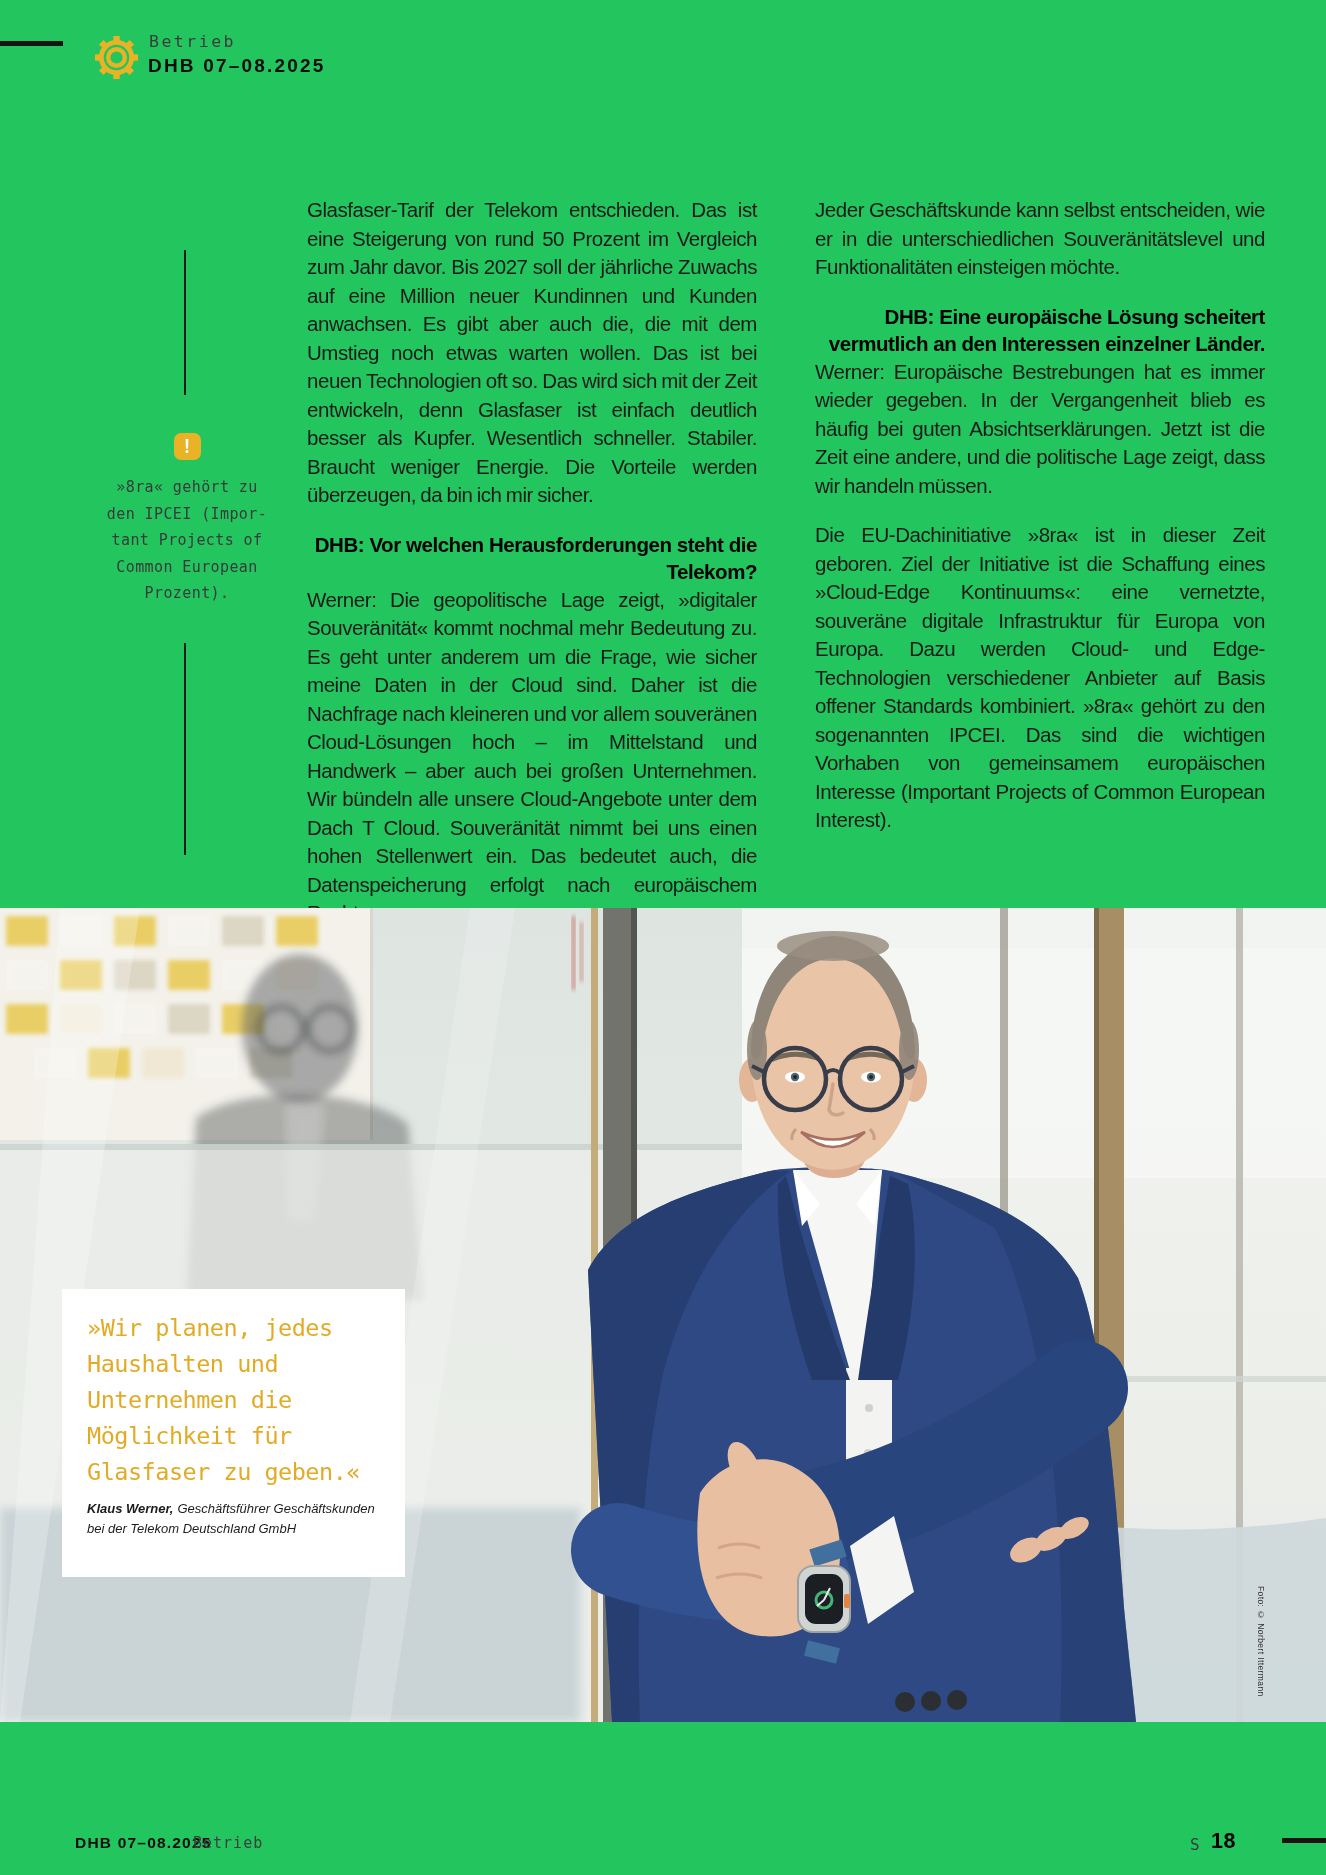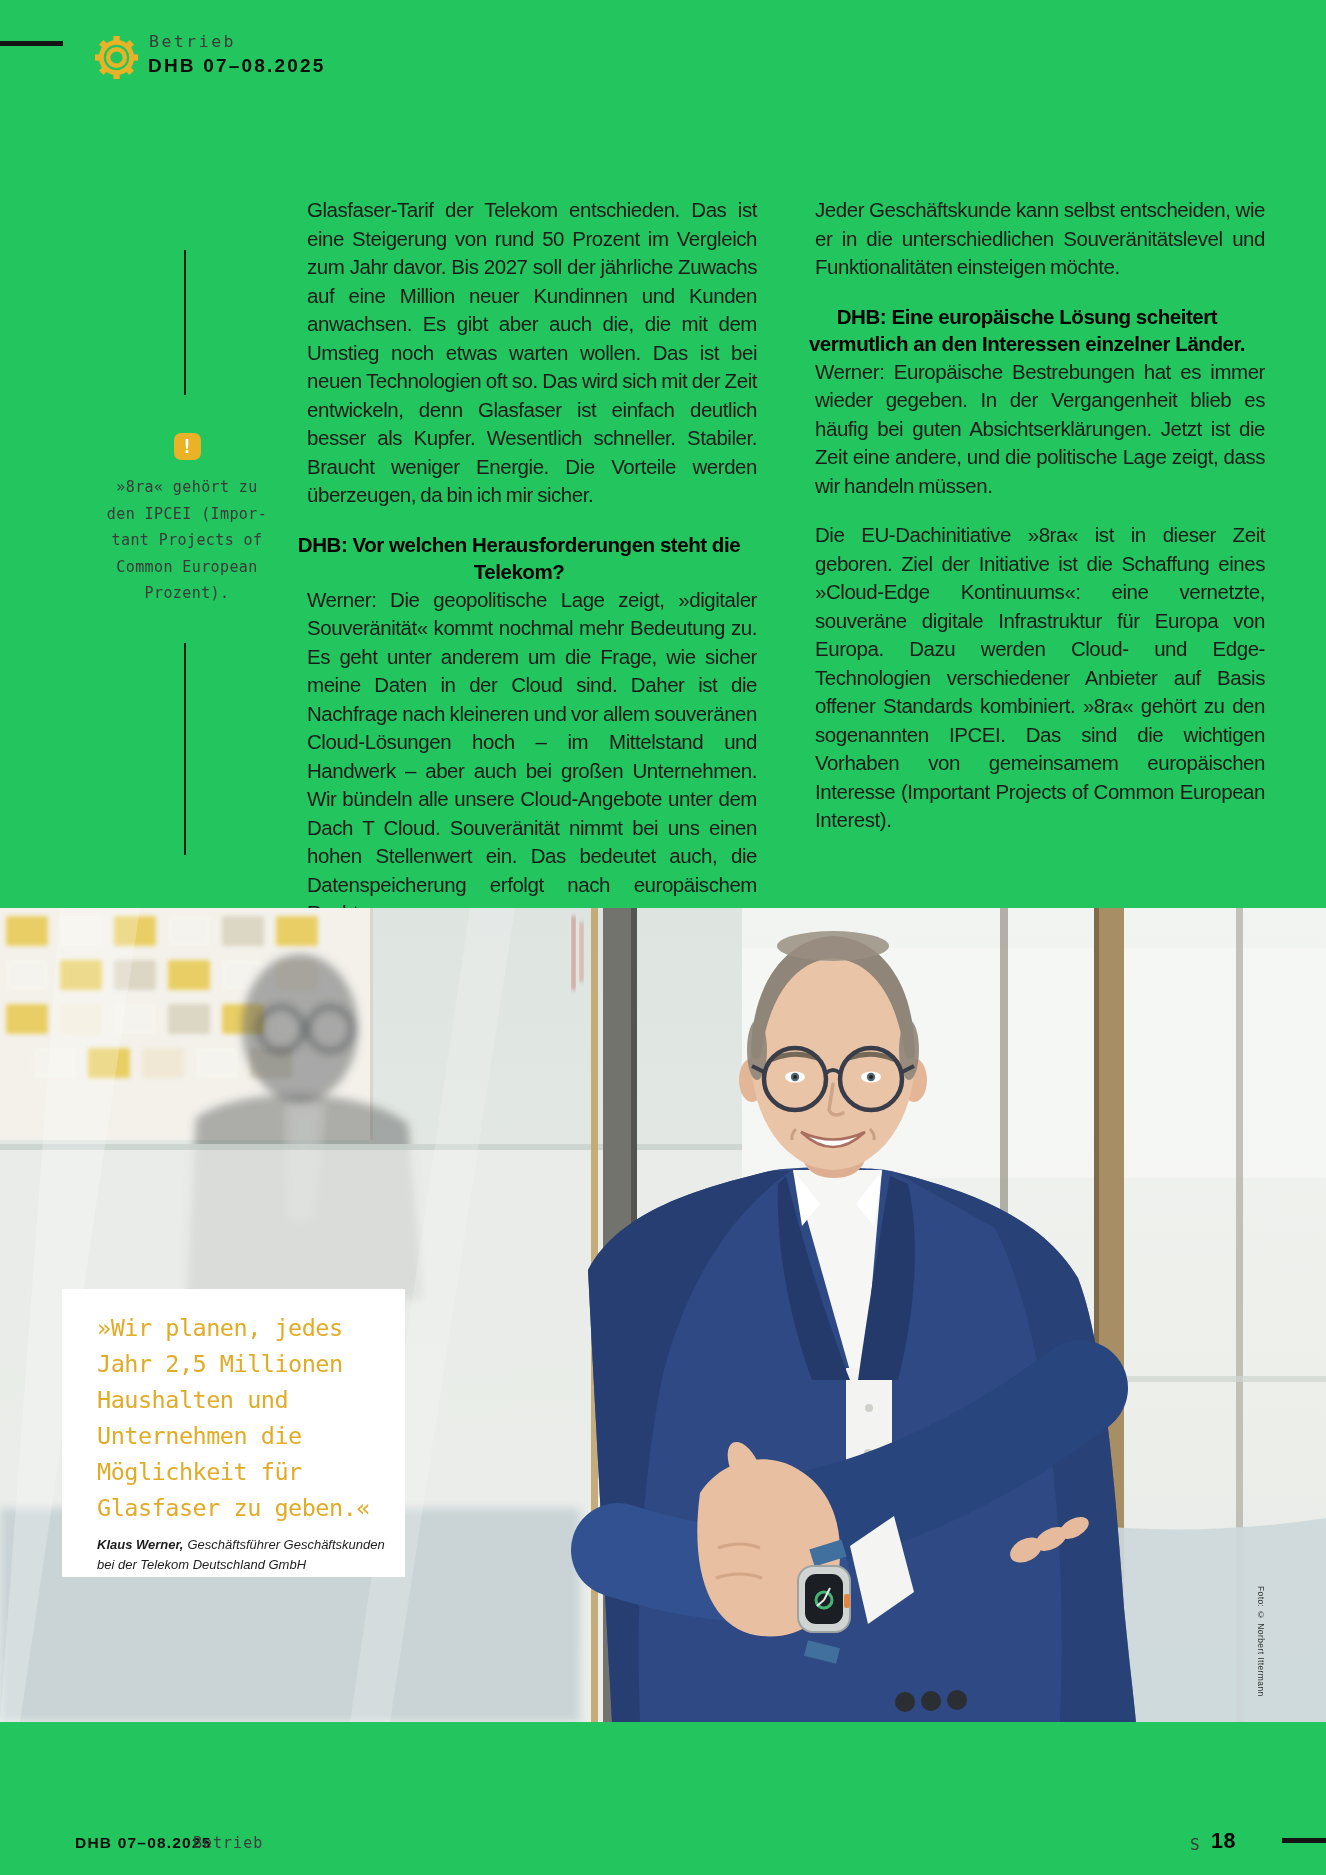--- a/index.html
+++ b/index.html
@@ -26,31 +26,31 @@
              color:#3a3a3a;letter-spacing:0.4px;white-space:nowrap;}
 
   
   .col{position:absolute;top:196px;width:450px;}
   .col1{left:307px;}
   .col2{left:815px;}
   .col p{margin:0;}
   .body{font-size:20.5px;line-height:28.5px;letter-spacing:-0.45px;word-spacing:-1px;
         text-align:justify;color:#1b1b1b;}
   .question{font-size:20.5px;line-height:27px;font-weight:bold;color:#000;
-            letter-spacing:-0.45px;margin:21px 0 1px -26px !important;text-align:center;}
+            letter-spacing:-0.45px;margin:21px 0 1px -26px !important;text-align:right;}
   .spaced{margin-top:21px !important;}
 
   
   .photo{position:absolute;left:0;top:908px;width:1326px;height:814px;margin:0;overflow:hidden;}
   .credit{position:absolute;left:1256px;top:1586px;writing-mode:vertical-rl;
           font-size:8.5px;color:#333333;letter-spacing:0.4px;}
 
   
   .quote-box{position:absolute;left:62px;top:1289px;width:343px;height:288px;background:#ffffff;
-             box-sizing:border-box;padding:21px 0 0 35px;}
+             box-sizing:border-box;padding:21px 0 0 25px;}
   .quote-line{font-family:"DejaVu Sans Mono",monospace;font-size:23.5px;line-height:36px;
               color:#e2ab25;letter-spacing:-0.5px;white-space:nowrap;}
   .attribution{margin:9px 0 0 0;width:295px;font-size:13px;line-height:20px;
                font-style:italic;color:#1d1d1d;}
   .author{font-weight:bold;margin-right:4px;}
 
   
   .f-issue{position:absolute;left:75px;top:1834px;font-size:15.5px;font-weight:bold;
            letter-spacing:1.2px;color:#0d0d0d;}
   .f-section{position:absolute;left:193px;top:1834px;font-family:"DejaVu Sans Mono",monospace;
@@ -263,21 +263,20 @@
         <circle cx="931" cy="793" r="10" fill="#23262a"></circle>
         <circle cx="957" cy="792" r="10" fill="#23262a"></circle>
 
       <rect x="0" y="0" width="1326" height="814" fill="#ffffff" opacity="0.04"></rect>
     </svg>
   </figure>
   <div class="credit">Foto: © Norbert Ittermann</div>
 
   <div class="quote-box">
     <div class="quote-line">»Wir planen, jedes</div>
-    <div class="quote-line">Jahr 2,5 Millionen</div>
     <div class="quote-line">Haushalten und</div>
     <div class="quote-line">Unternehmen die</div>
     <div class="quote-line">Möglichkeit für</div>
     <div class="quote-line">Glasfaser zu geben.«</div>
     <p class="attribution"><span class="author">Klaus Werner,</span><span class="role">Geschäftsführer Geschäftskunden bei der Telekom Deutschland GmbH</span></p>
   </div>
 
   <div class="f-issue">DHB 07–08.2025</div>
   <div class="f-section">Betrieb</div>
   <div class="f-prefix">S</div>

